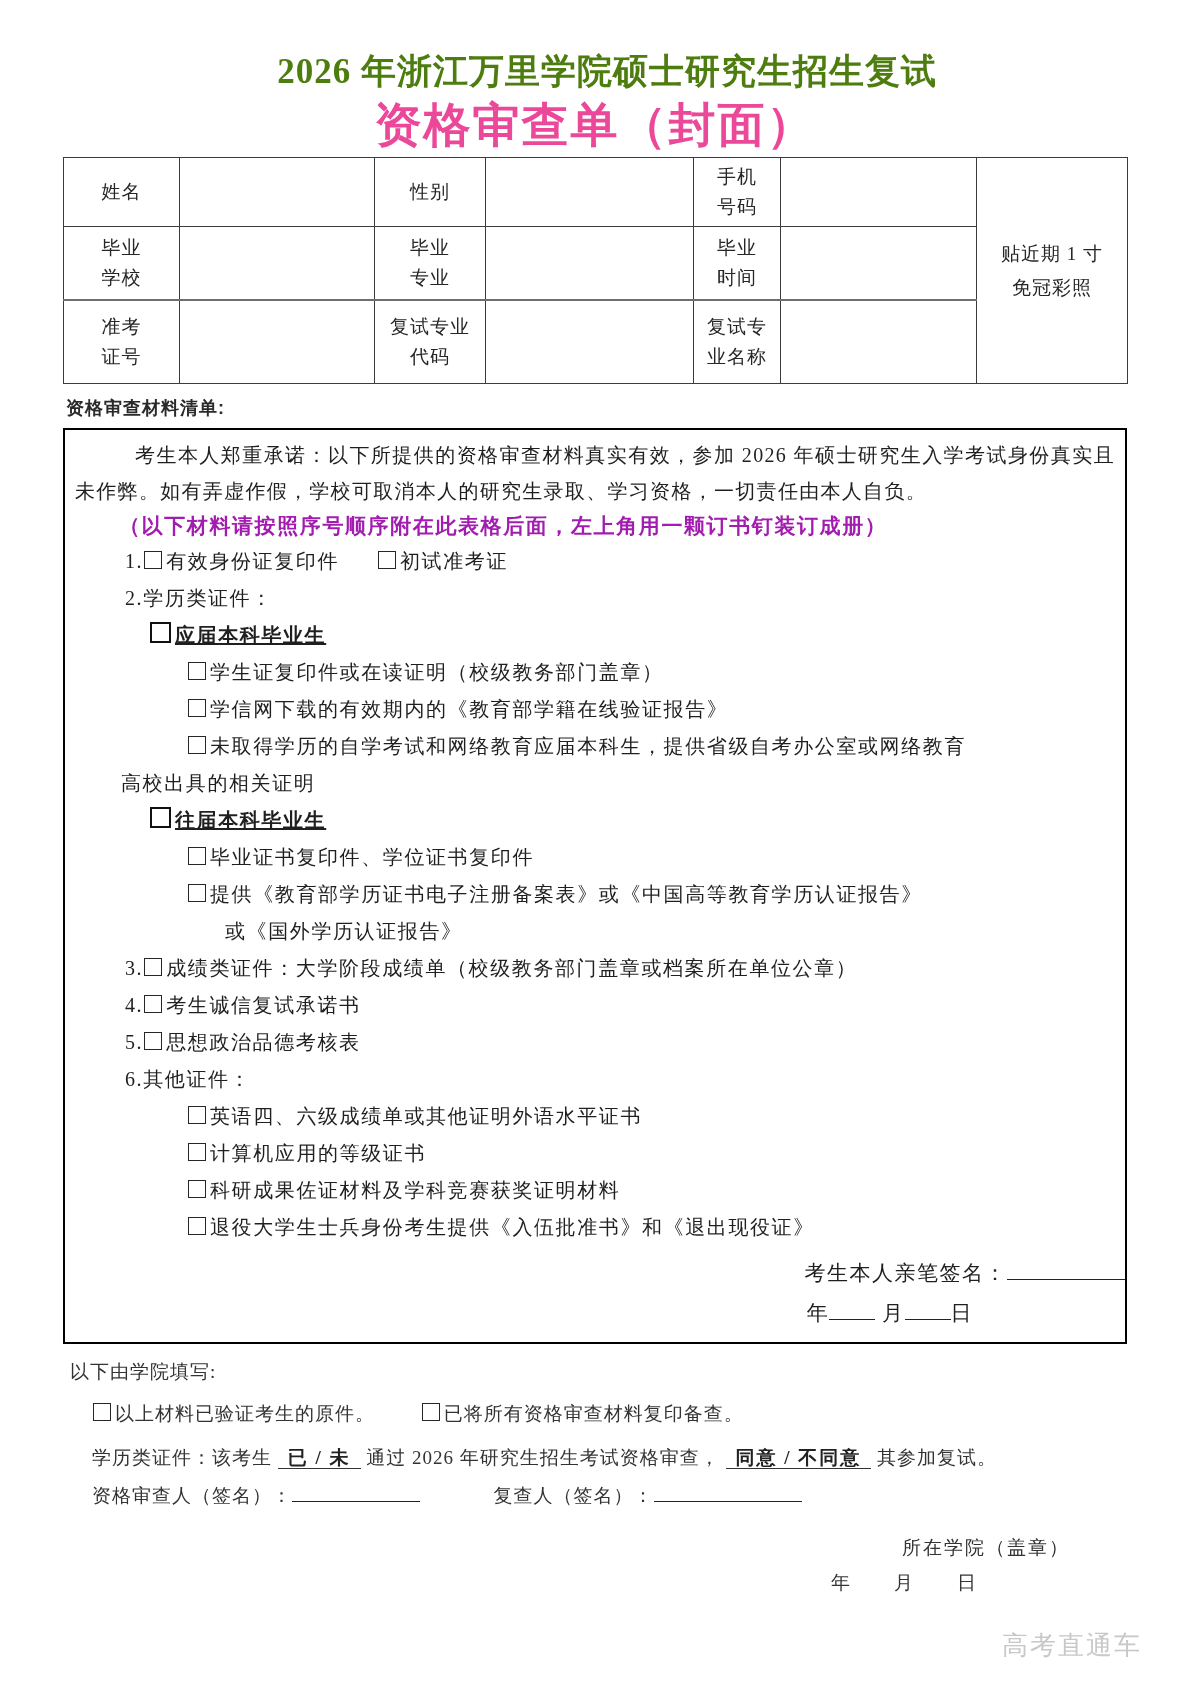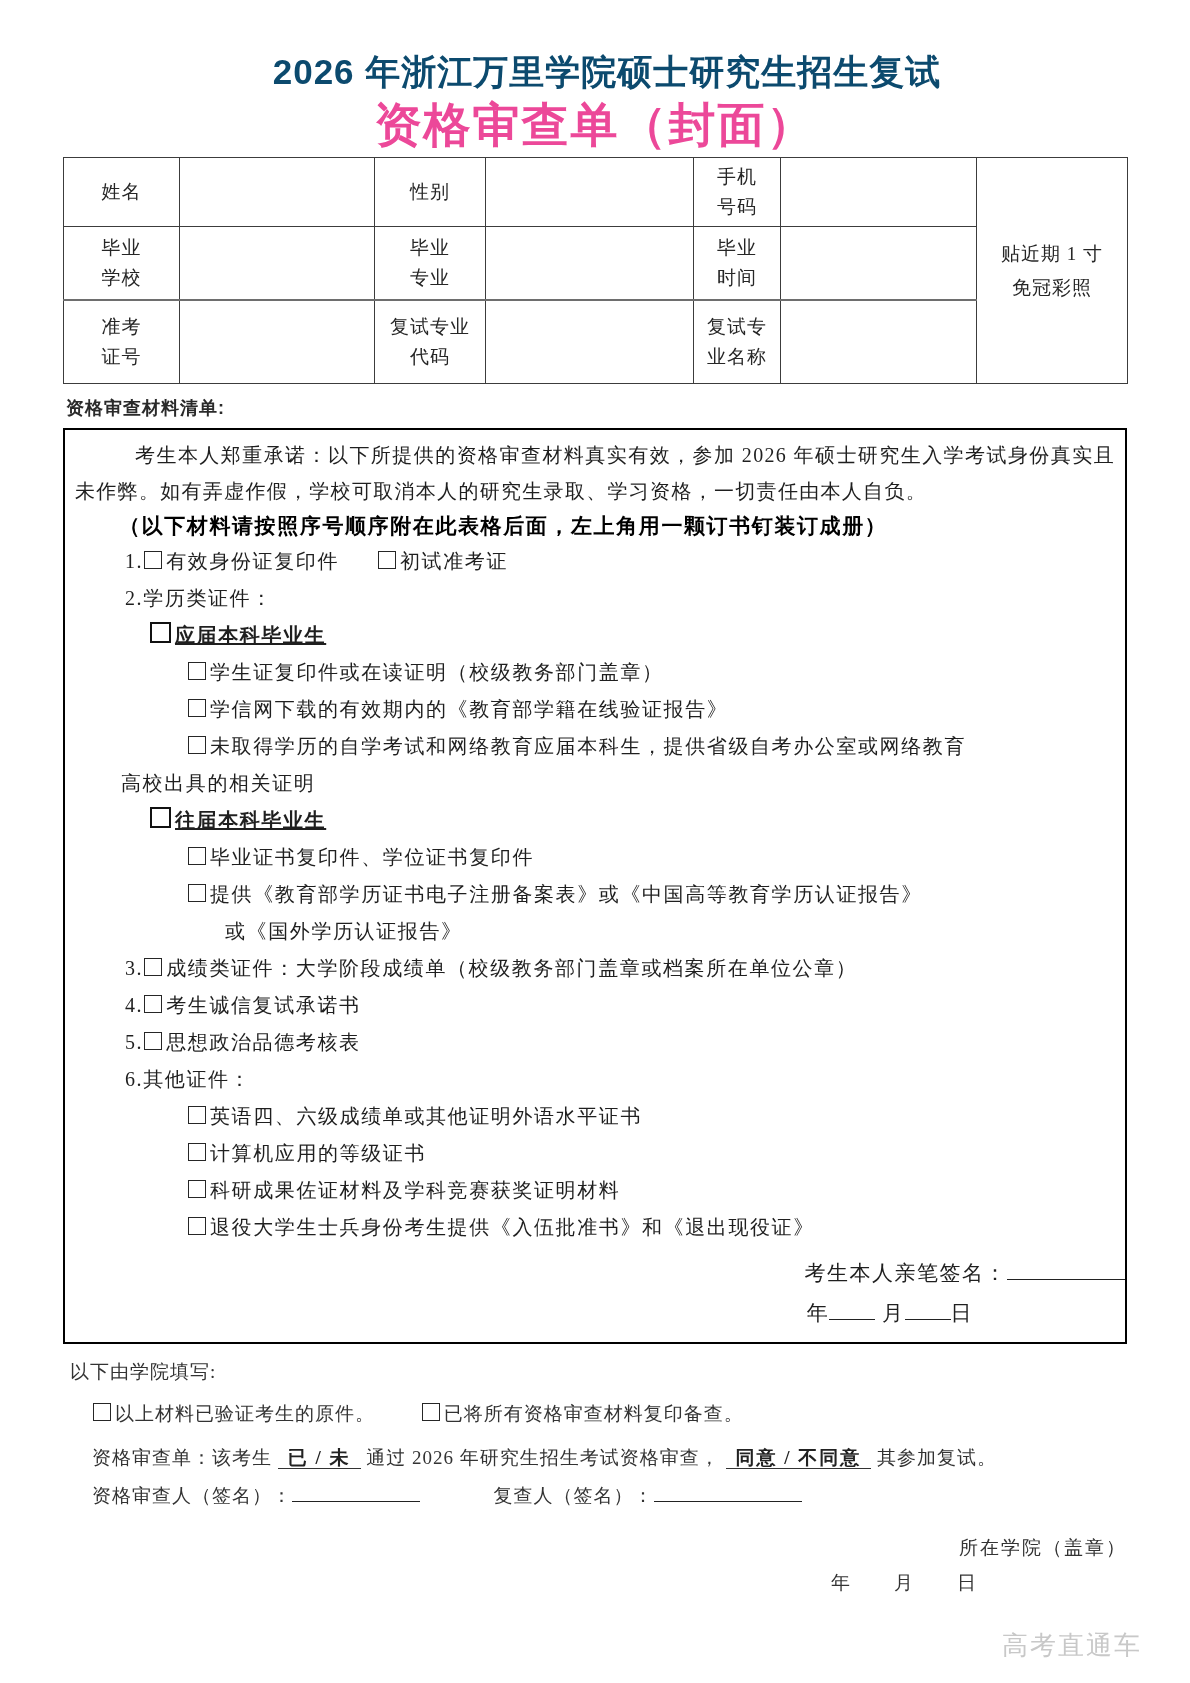--- a/index.html
+++ b/index.html
@@ -1,22 +1,22 @@
 <!DOCTYPE html>
 <html><head>
 <meta charset="utf-8">
 <style>
   html,body{margin:0;padding:0;background:#ffffff;}
   .page{
     position:relative;width:1190px;height:1683px;margin:0 auto;background:#ffffff;
     font-family:"Liberation Serif","DejaVu Serif",serif;color:#1f1f1f;overflow:hidden;
   }
   
-  .title1{padding-top:50px;text-align:center;font-family:Liberation Sans, sans-serif;
-    font-weight:700;font-size:35px;line-height:44px;color:#0c4a6e;letter-spacing:1px;padding-left:24px;}
+  .title1{padding-top:50px;text-align:center;font-family:Liberation Serif, serif;
+    font-weight:700;font-size:35px;line-height:44px;color:#4d7c0f;letter-spacing:1px;padding-left:24px;}
   .title2{text-align:center;font-family:"Liberation Sans","DejaVu Sans",sans-serif;
     font-weight:700;font-size:47px;line-height:46px;color:#ec4899;letter-spacing:2px;margin-top:8px;}
   
   table.info{margin:9px 0 0 63px;width:1064px;border-collapse:collapse;table-layout:fixed;}
   table.info td{border:1.4px solid #3c3c3c;padding:2px 4px;vertical-align:middle;}
   table.info tr.r1 td{height:64px;}
   table.info tr.r2 td{height:68px;}
   table.info tr.r3 td{height:78px;}
   table.info tr.r3 td{border-top:2.6px solid #6e6e6e;}
   td.lab{text-align:center;font-size:19px;line-height:30px;color:#262626;white-space:pre-line;letter-spacing:1px;}
@@ -45,21 +45,21 @@
   
   .col-head{margin:13px 0 0 70px;font-size:19px;line-height:30px;color:#333;letter-spacing:1px;}
   .col-checks{margin:13px 8px 0 92px;font-size:19px;line-height:28px;color:#333;letter-spacing:1px;}
   .col-checks .second{margin-left:40px;}
   .col-concl{margin:16px 0 0 92px;font-size:19px;line-height:28px;color:#333;letter-spacing:1px;}
   .choice{font-weight:700;color:#222;border-bottom:1.8px solid #333;padding:0 10px;letter-spacing:2px;}
   .col-signers{margin:10px 0 0 92px;font-size:19px;line-height:28px;color:#333;letter-spacing:1px;}
   .b-rev{width:128px;}
   .b-rec{width:148px;}
   .gap3{display:inline-block;width:62px;}
-  .stamp{margin-top:23px;text-align:right;padding-right:63px;font-size:19px;line-height:30px;color:#333;letter-spacing:2px;}
+  .stamp{margin-top:23px;text-align:right;padding-right:120px;font-size:19px;line-height:30px;color:#333;letter-spacing:2px;}
   .cdate{margin-top:5px;text-align:right;padding-right:212px;font-size:19px;line-height:30px;color:#333;letter-spacing:2px;}
   
   .wm{position:absolute;right:48px;bottom:20px;font-family:"Liberation Sans","DejaVu Sans",sans-serif;
     font-size:26px;color:#c8c8c8;letter-spacing:2px;}
 </style>
 </head>
 <body>
 
 <div class="page">
 
@@ -110,21 +110,21 @@
 业名称</td>
       <td></td>
     </tr>
   </tbody>
     </table>
 
   <div class="mats">资格审查材料清单:</div>
 
   <div class="box">
     <p class="pledge">考生本人郑重承诺：以下所提供的资格审查材料真实有效，参加 2026 年硕士研究生入学考试身份真实且未作弊。如有弄虚作假，学校可取消本人的研究生录取、学习资格，一切责任由本人自负。</p>
-    <div class="rednote" style="color:#000000;">（以下材料请按照序号顺序附在此表格后面，左上角用一颗订书钉装订成册）</div>
+    <div class="rednote" style="color:#a21caf;">（以下材料请按照序号顺序附在此表格后面，左上角用一颗订书钉装订成册）</div>
 
     <div class="it lvl1">
       <span>1.</span><span class="cb"></span><span>有效身份证复印件</span><span class="gap2"></span><span class="cb"></span><span>初试准考证</span>
     </div>
     <div class="it lvl1">
       <span>2.</span><span>学历类证件：</span>
     </div>
     <div class="it lvlA">
       <span class="cb"></span><span>应届本科毕业生</span>
     </div>
@@ -187,21 +187,21 @@
   </div>
 
   <div class="col-head">以下由学院填写:</div>
 
   <div class="col-checks">
     <span class="cb"></span><span>以上材料已验证考生的原件。</span>
     <span class="second"><span class="cb"></span><span>已将所有资格审查材料复印备查。</span></span>
   </div>
 
   <div class="col-concl">
-    <span>资格审查单：该考生</span>
+    <span>学历类证件：该考生</span>
     <span class="choice">已 / 未</span>
     <span>通过 2026 年研究生招生考试资格审查，</span>
     <span class="choice">同意 / 不同意</span>
     <span>其参加复试。</span>
   </div>
 
   <div class="col-signers">
     <span>资格审查人（签名）：</span><span class="blank b-rev"></span>
     <span class="gap3"></span>
     <span>复查人（签名）：</span><span class="blank b-rec"></span>

